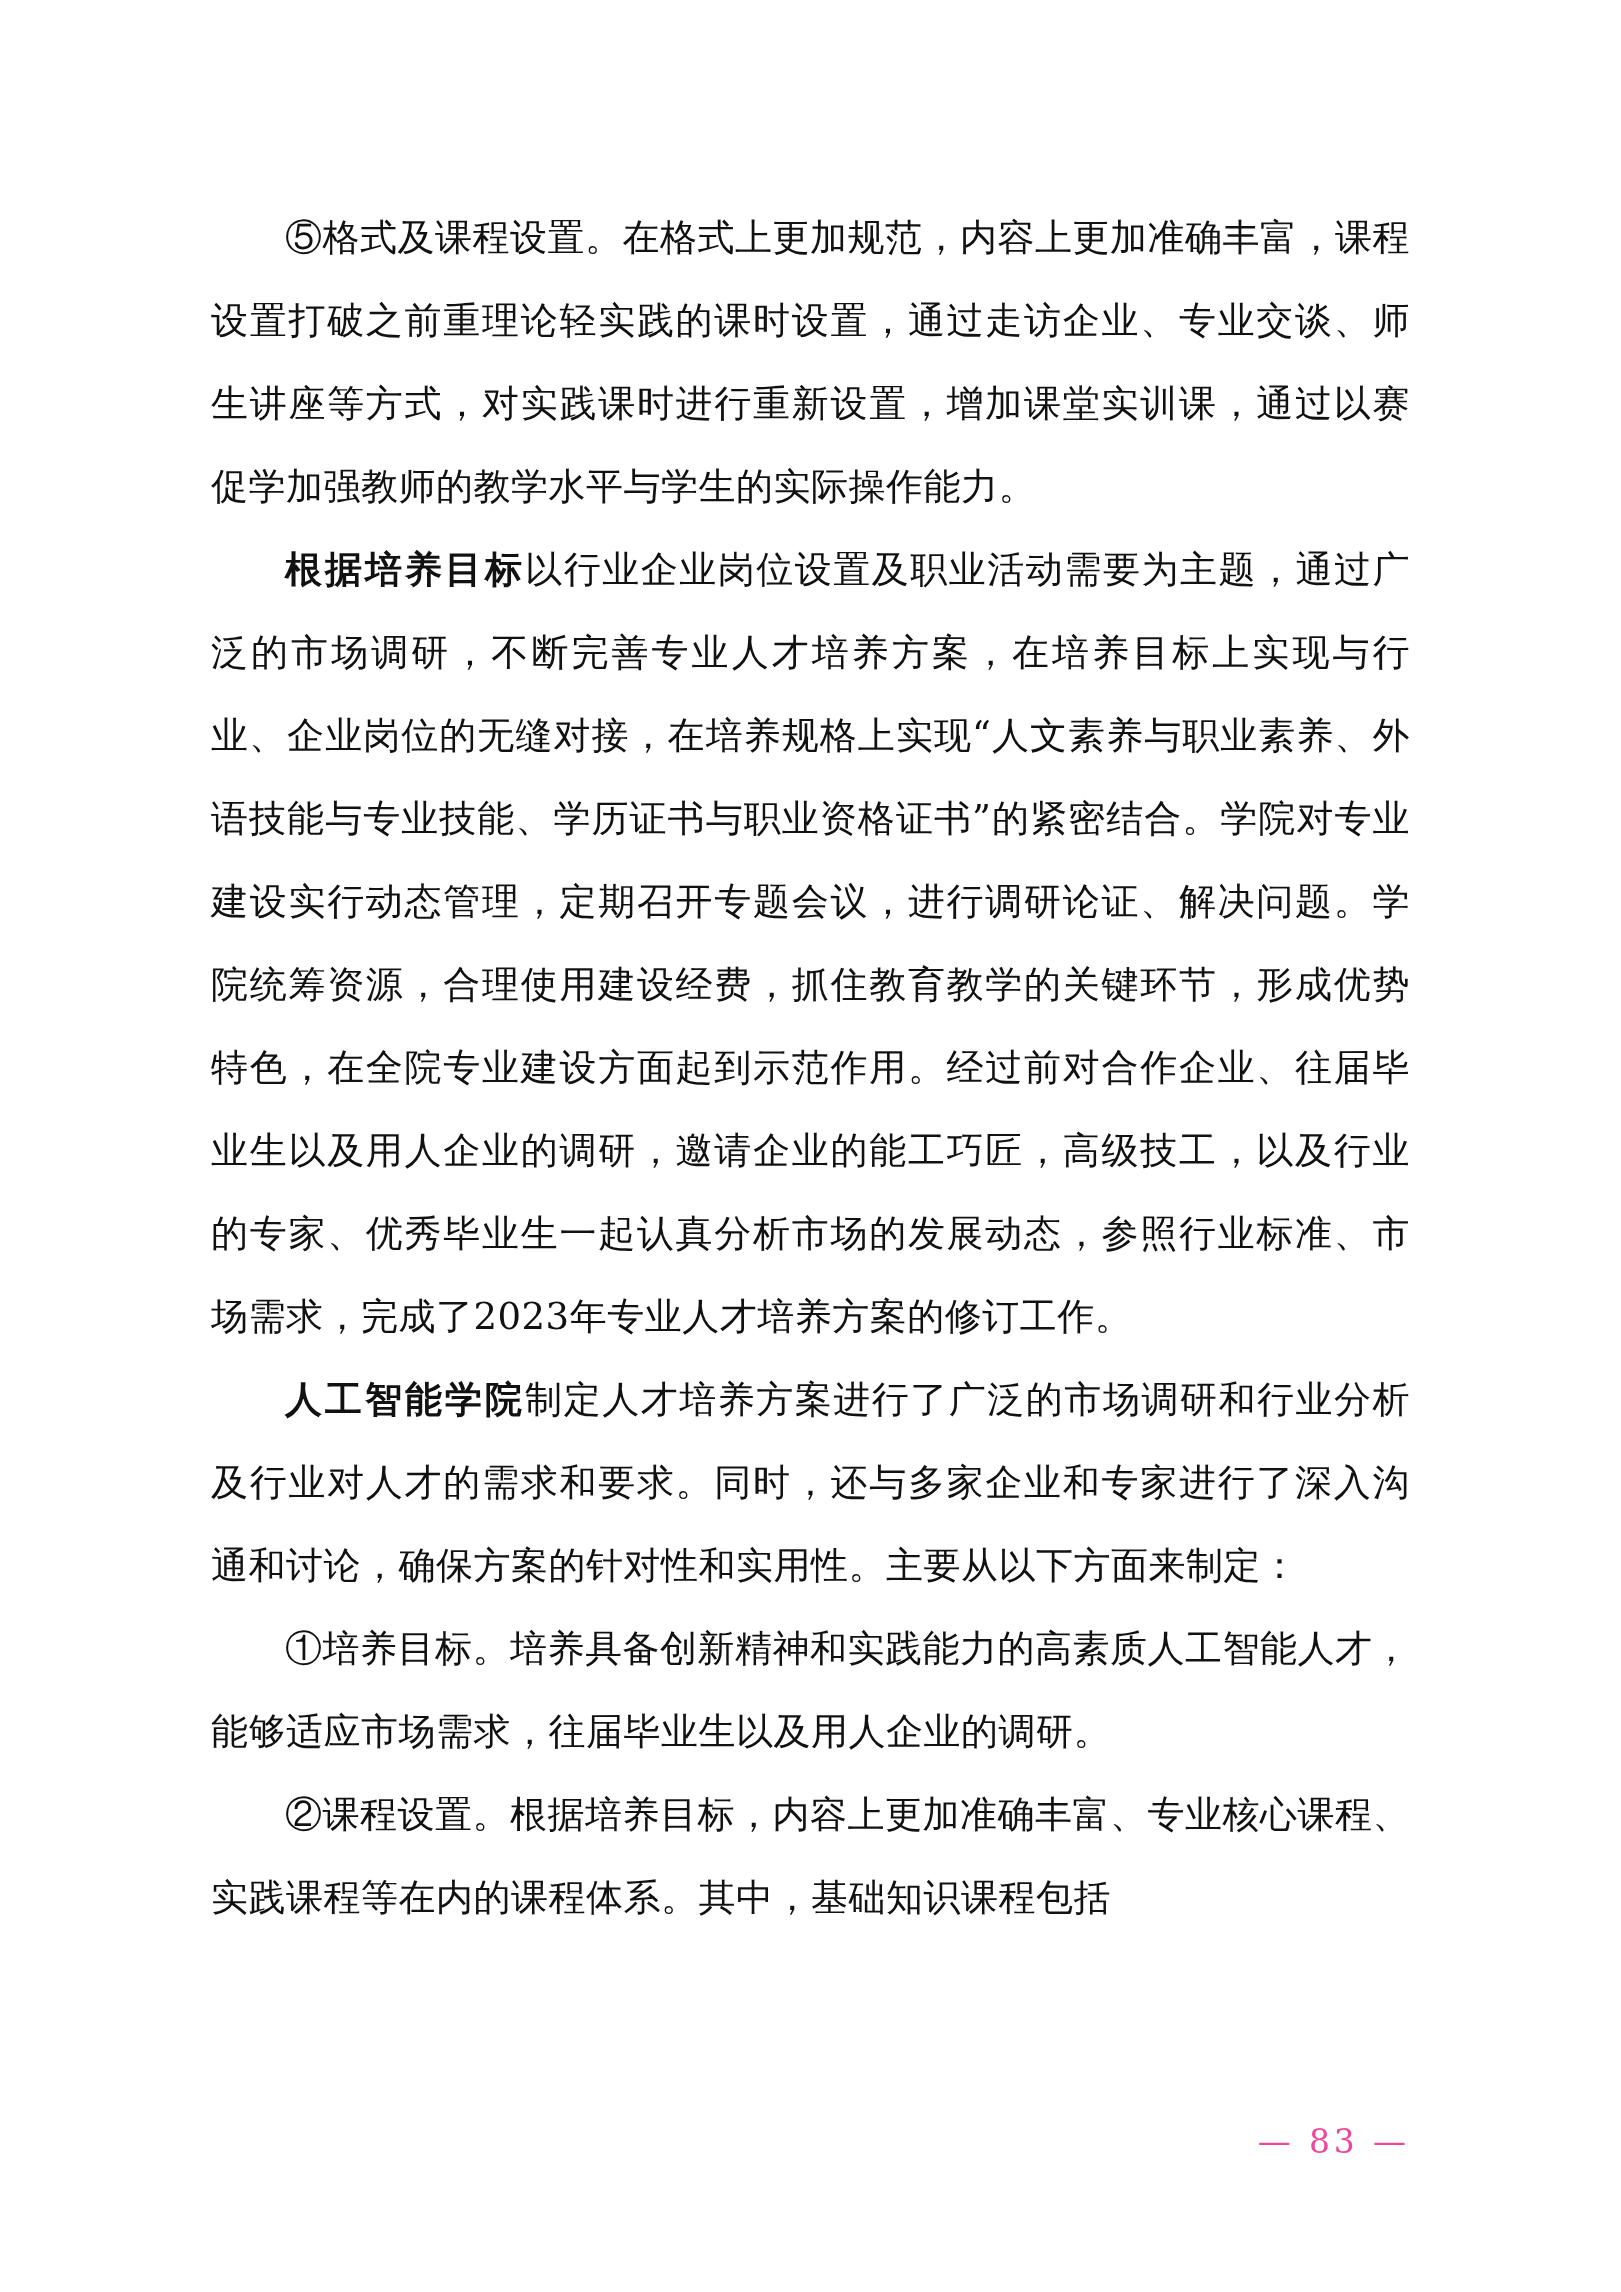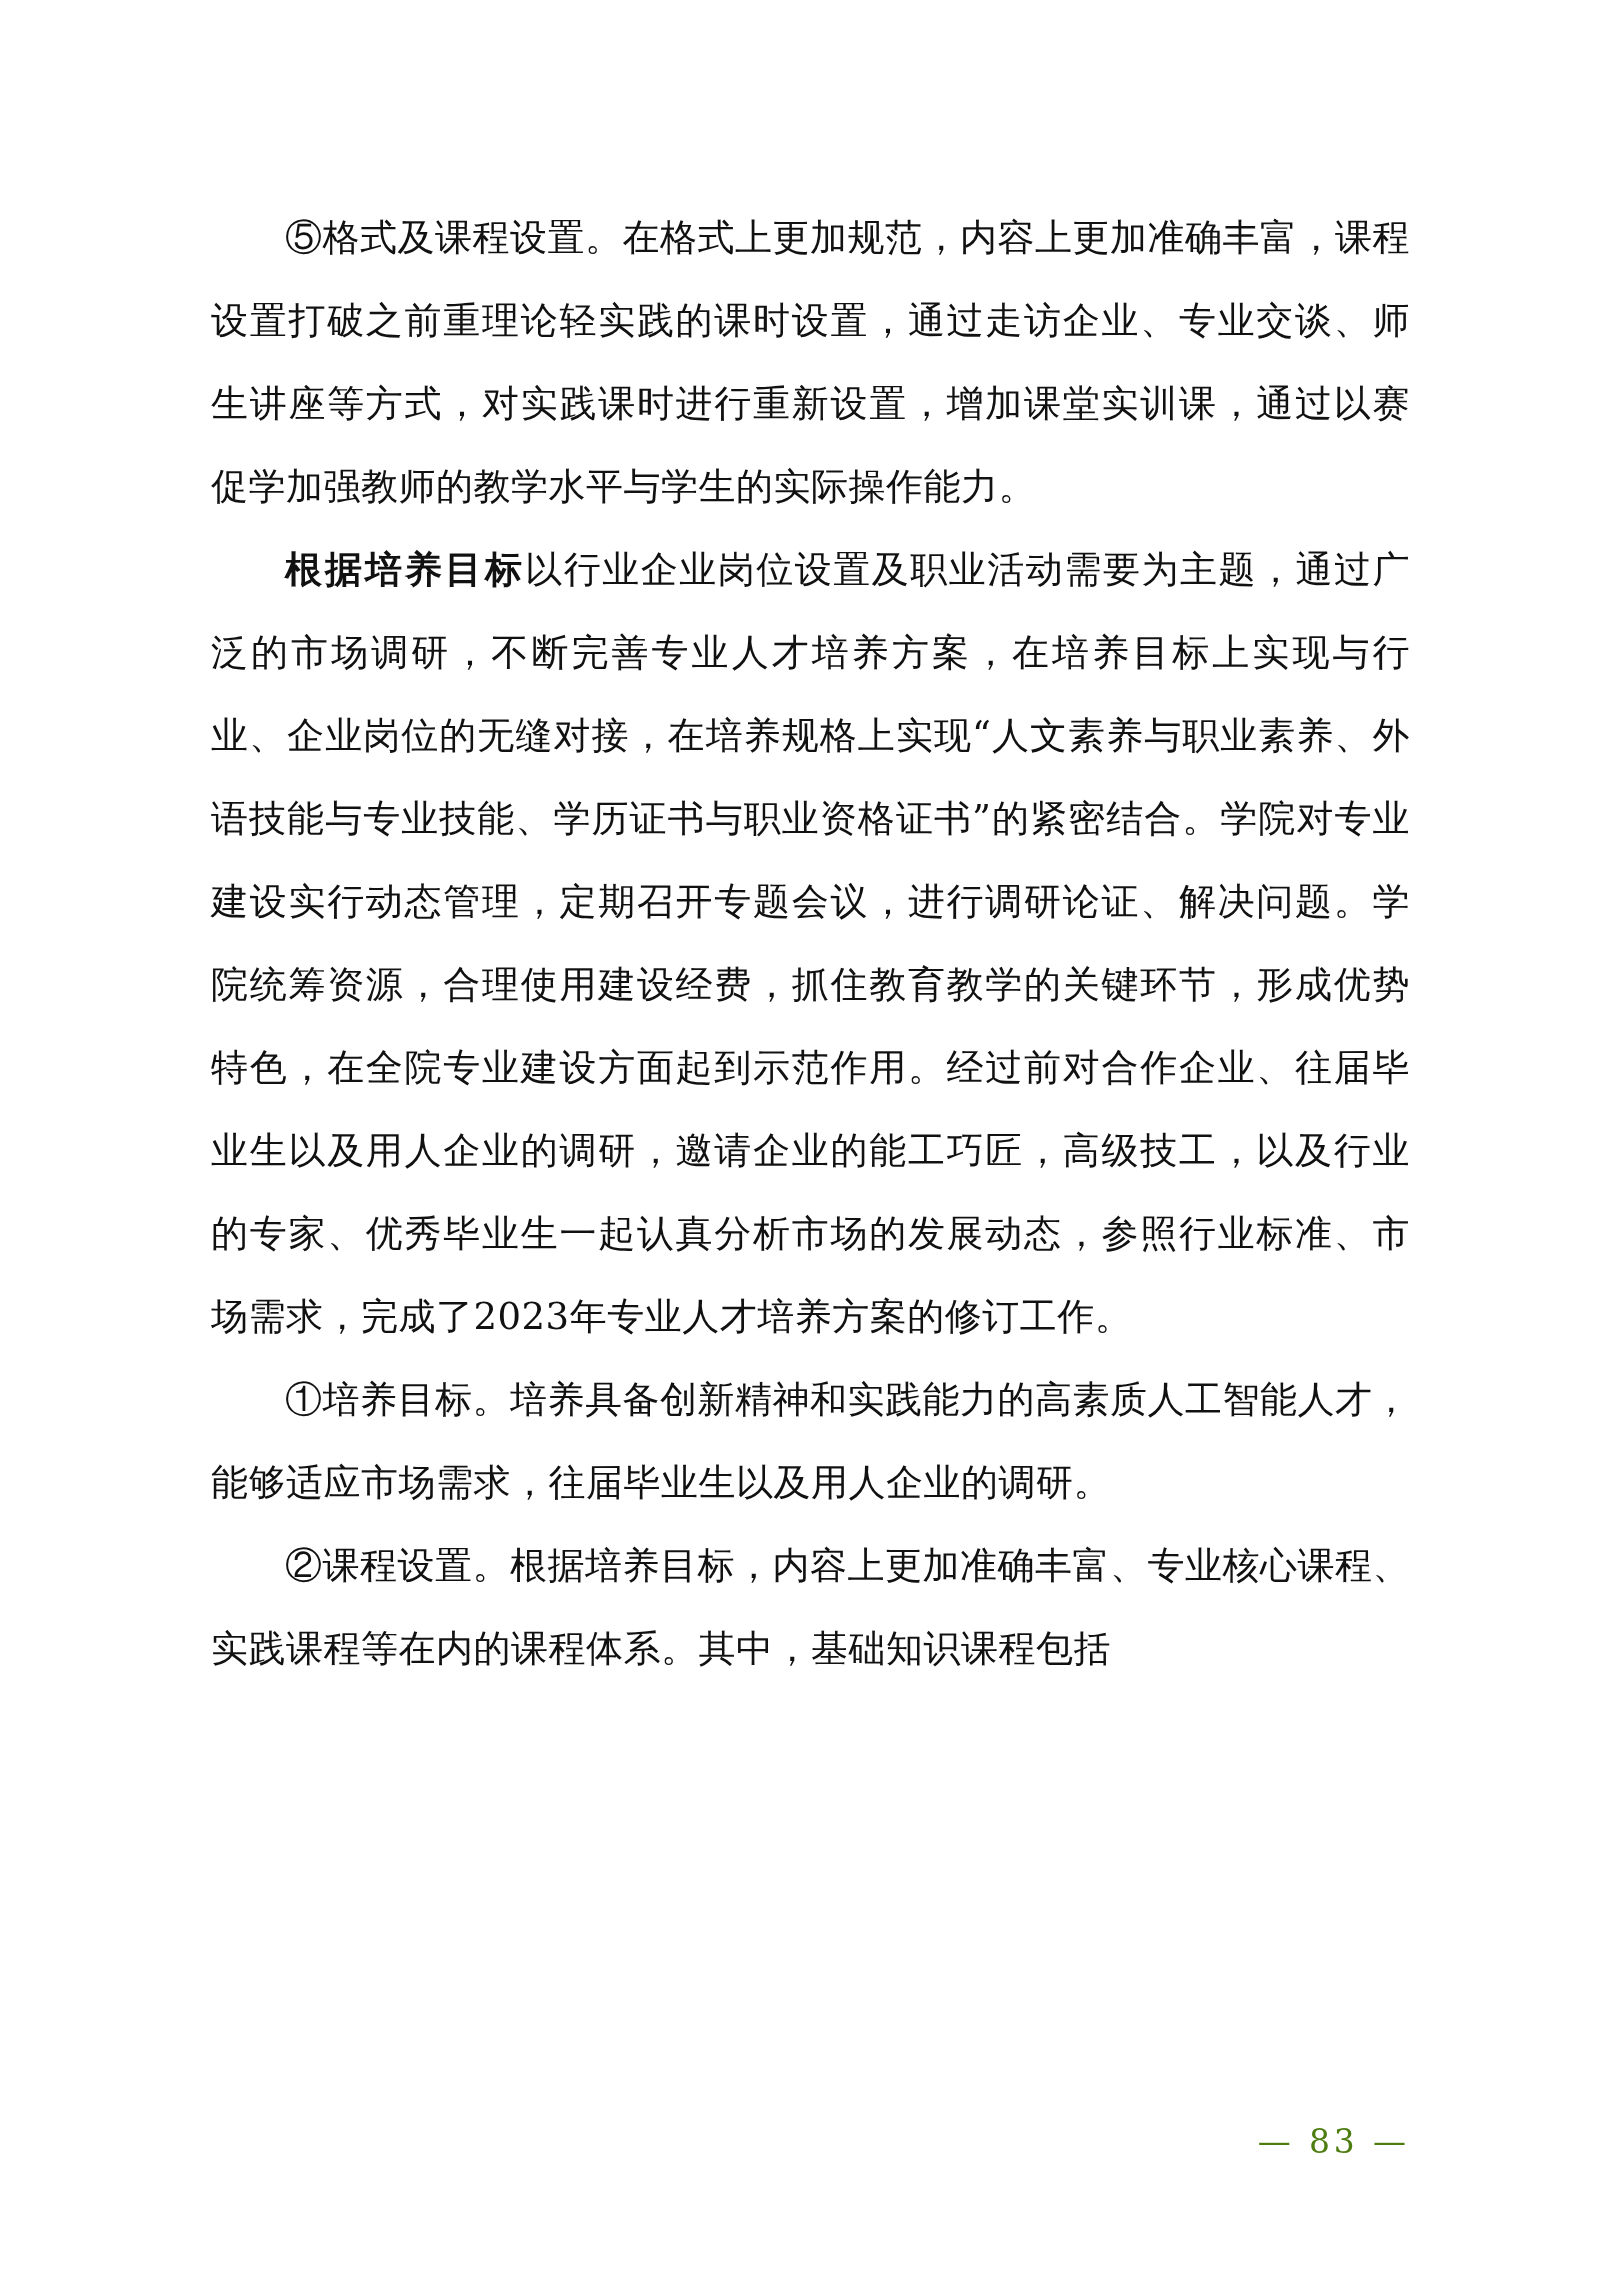--- a/index.html
+++ b/index.html
@@ -42,39 +42,42 @@
   .lead {
     font-weight: bold;
     letter-spacing: 2px;
   }
   .page-number {
     position: absolute;
     right: 211px;
     bottom: 132px;
     font-size: 33px;
     letter-spacing: 3.9px;
-    color: #4d7c0f;
+    color: #ec4899;
     font-family: "DejaVu Serif", "Liberation Serif", serif;
   }
 </style>
 </head>
 <body>
 
 <div class="page">
 
   <div class="body-text">
 
     <p class="para">
       <span>⑤格式及课程设置。在格式上更加规范，内容上更加准确丰富，课程设置打破之前重理论轻实践的课时设置，通过走访企业、专业交谈、师生讲座等方式，对实践课时进行重新设置，增加课堂实训课，通过以赛促学加强教师的教学水平与学生的实际操作能力。</span>
     </p>
 
     <p class="para">
       <span class="lead">根据培养目标</span><span>以行业企业岗位设置及职业活动需要为主题，通过广泛的市场调研，不断完善专业人才培养方案，在培养目标上实现与行业、企业岗位的无缝对接，在培养规格上实现“人文素养与职业素养、外语技能与专业技能、学历证书与职业资格证书”的紧密结合。学院对专业建设实行动态管理，定期召开专题会议，进行调研论证、解决问题。学院统筹资源，合理使用建设经费，抓住教育教学的关键环节，形成优势特色，在全院专业建设方面起到示范作用。经过前对合作企业、往届毕业生以及用人企业的调研，邀请企业的能工巧匠，高级技工，以及行业的专家、优秀毕业生一起认真分析市场的发展动态，参照行业标准、市场需求，完成了2023年专业人才培养方案的修订工作。</span>
     </p>
 
+    <p class="para">
+      <span class="lead">人工智能学院</span><span>制定人才培养方案进行了广泛的市场调研和行业分析及行业对人才的需求和要求。同时，还与多家企业和专家进行了深入沟通和讨论，确保方案的针对性和实用性。主要从以下方面来制定：</span>
+    </p>
 
     <p class="para">
       <span>①培养目标。培养具备创新精神和实践能力的高素质人工智能人才，能够适应市场需求，往届毕业生以及用人企业的调研。</span>
     </p>
 
     <p class="para">
       <span>②课程设置。根据培养目标，内容上更加准确丰富、专业核心课程、实践课程等在内的课程体系。其中，基础知识课程包括</span>
     </p>
 
   </div>

